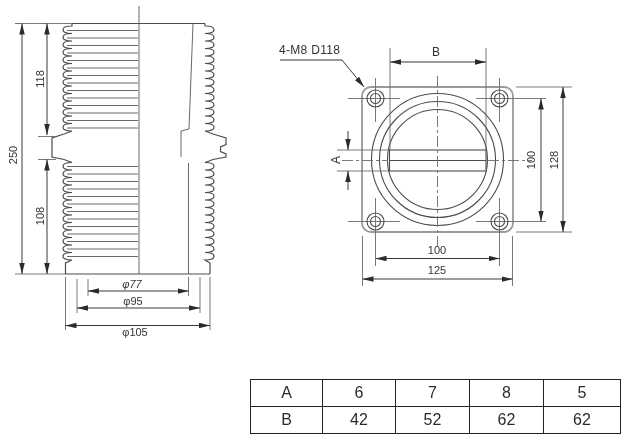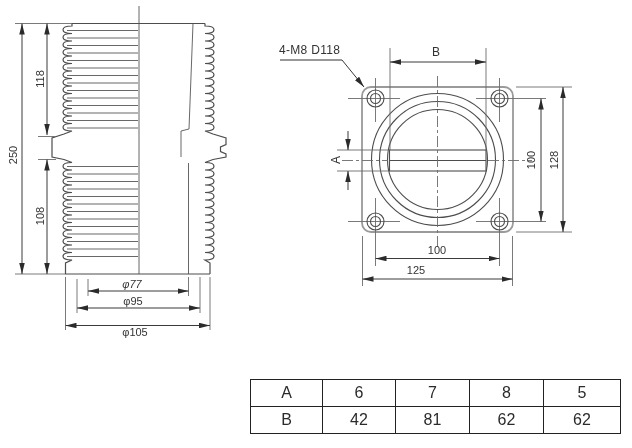--- a/index.html
+++ b/index.html
@@ -137,40 +137,40 @@
   <span class="lbl" style="left:132px;top:284px;font-style:italic;">φ77</span>
   <span class="lbl" style="left:133px;top:301px;text-align:center;">φ95</span>
   <span class="lbl" style="left:135px;top:318px;margin-top:14px;">φ105</span>
 
   <span class="callout">4-M8 D118</span>
   <span class="lbl big" style="left:436px;top:52px;">B</span>
   <span class="lbl big rot" style="left:336px;top:160px;">A</span>
   <span class="lbl rot" style="left:531px;top:160px;">100</span>
   <span class="lbl rot" style="left:554px;top:160px;">128</span>
   <span class="lbl" style="left:437px;top:250px;">100</span>
-  <span class="lbl" style="left:416px;top:270px;">125</span>
+  <span class="lbl" style="left:437px;top:270px;">125</span>
 
   <table class="dimtable">
     <colgroup>
         <col style="width:72px">
         <col style="width:73px">
         <col style="width:74px">
         <col style="width:74px">
         <col style="width:77px">
       </colgroup>
     <tbody>
       <tr>
         <td>A</td>
         <td>6</td>
         <td>7</td>
         <td>8</td>
         <td>5</td>
       </tr>
       <tr>
         <td>B</td>
         <td>42</td>
-        <td>81</td>
+        <td>52</td>
         <td>62</td>
         <td>62</td>
       </tr>
     </tbody>
   </table>
 </div>
 
 </body></html>

